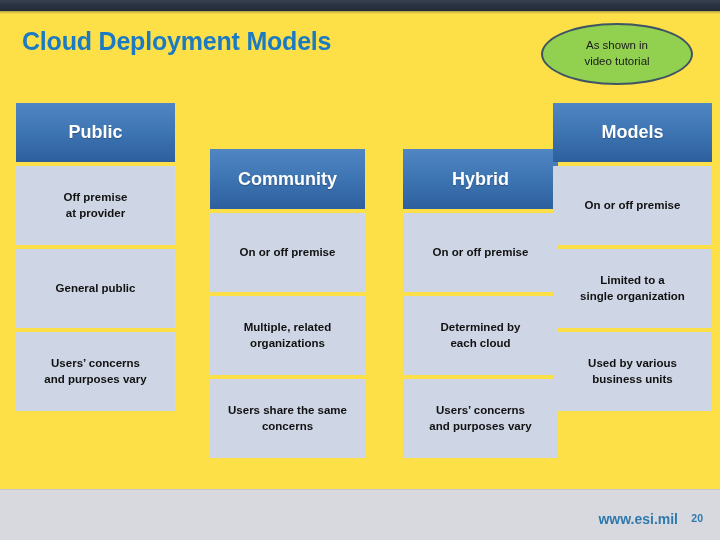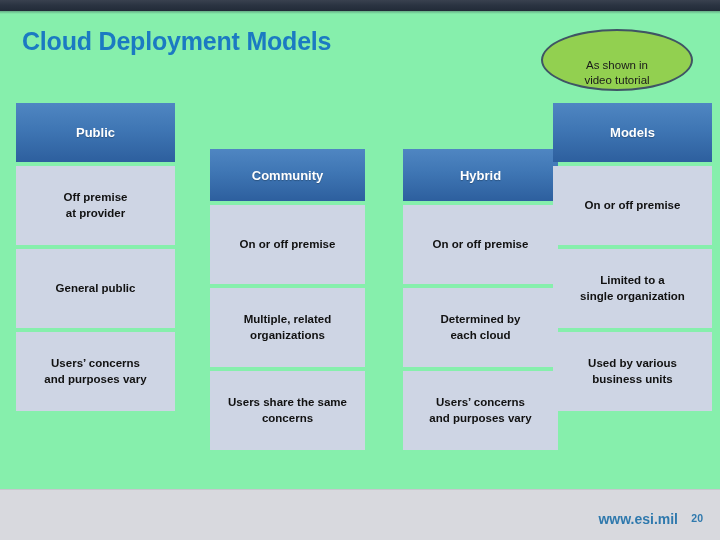--- a/index.html
+++ b/index.html
@@ -10,21 +10,21 @@
     width: 720px;
     height: 540px;
     background: #ffffff;
     font-family: "Liberation Sans", sans-serif;
     overflow: hidden;
   }
   .slide {
     position: relative;
     width: 720px;
     height: 540px;
-    background: #86efac;
+    background: #fde047;
     overflow: hidden;
   }
 
   
   .top-bar {
     position: absolute;
     left: 0;
     top: 0;
     width: 720px;
     height: 11px;
@@ -48,47 +48,47 @@
     font-weight: bold;
     color: #1b7ac2;
     letter-spacing: -0.2px;
     white-space: nowrap;
   }
 
   
   .callout {
     position: absolute;
     left: 541px;
-    top: 29px;
+    top: 23px;
     width: 152px;
     height: 62px;
     border-radius: 50%;
     background: #92d050;
     border: 2px solid #3f5464;
     box-sizing: border-box;
     display: flex;
-    align-items: flex-end;
+    align-items: center;
     justify-content: center;
   }
   .callout-text {
     font-size: 11.5px;
     color: #1a1a1a;
     text-align: center;
     line-height: 1.35;
     padding: 0 6px;
   }
 
   
   .col {
     position: absolute;
   }
   .col-head {
     background: linear-gradient(180deg, #4f86c2 0%, #3f76b4 45%, #2d5f9e 100%);
     color: #ffffff;
-    font-size: 13px;
+    font-size: 18px;
     font-weight: bold;
     display: flex;
     align-items: center;
     justify-content: center;
     text-shadow: 0 1px 1px rgba(0,0,0,0.25);
     box-sizing: border-box;
   }
   .cell {
     background: #ced5e4;
     color: #111111;
@@ -103,21 +103,21 @@
     padding: 2px 6px;
   }
 
   
   .col-outer { width: 159px; }
   .col-outer .col-head { height: 59px; }
   .col-outer .cell { height: 79px; margin-top: 4px; }
 
   
   .col-inner { width: 155px; }
-  .col-inner .col-head { height: 52px; }
+  .col-inner .col-head { height: 60px; }
   .col-inner .cell { height: 79px; margin-top: 4px; }
 
   #col-public  { left: 16px;  top: 103px; }
   #col-private { left: 553px; top: 103px; }
   #col-community { left: 210px; top: 149px; }
   #col-hybrid    { left: 371px; top: 149px; margin-left: 32px; }
 
   
   .footer-band {
     position: absolute;

